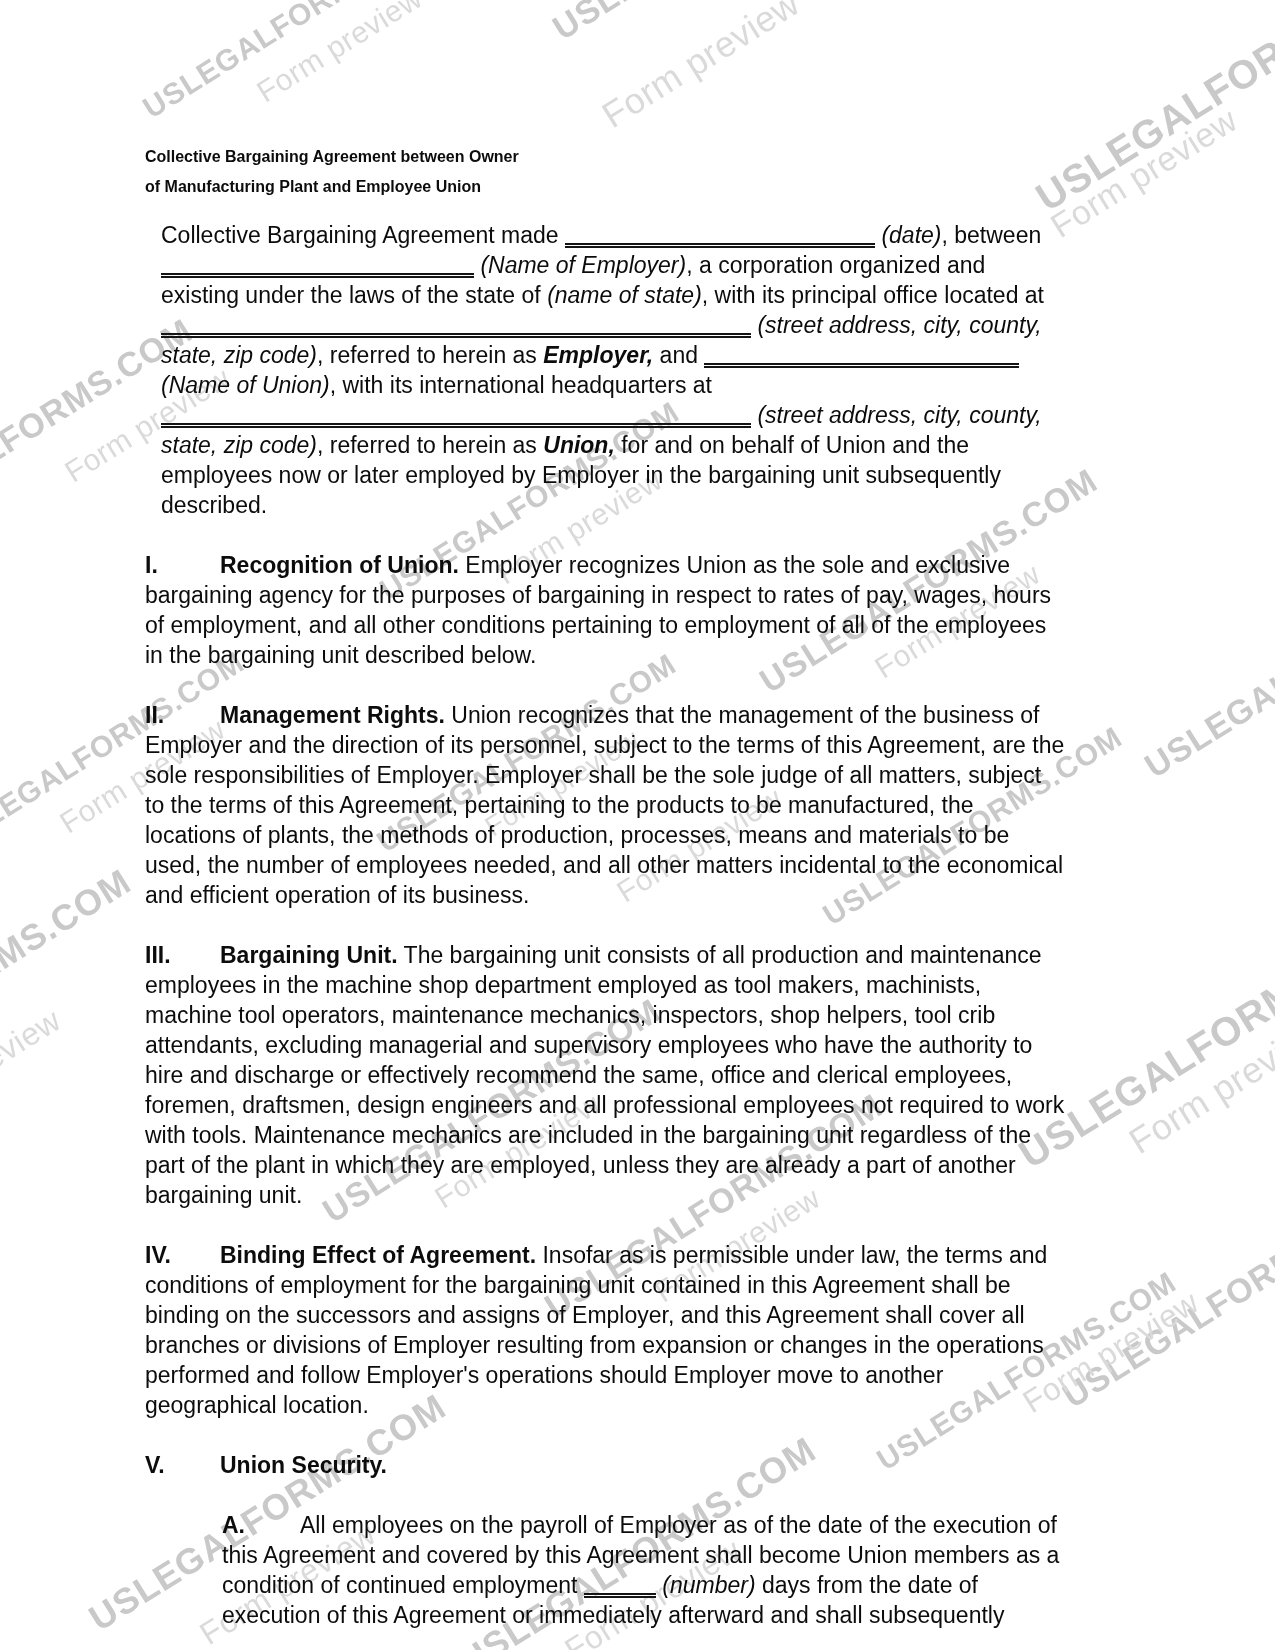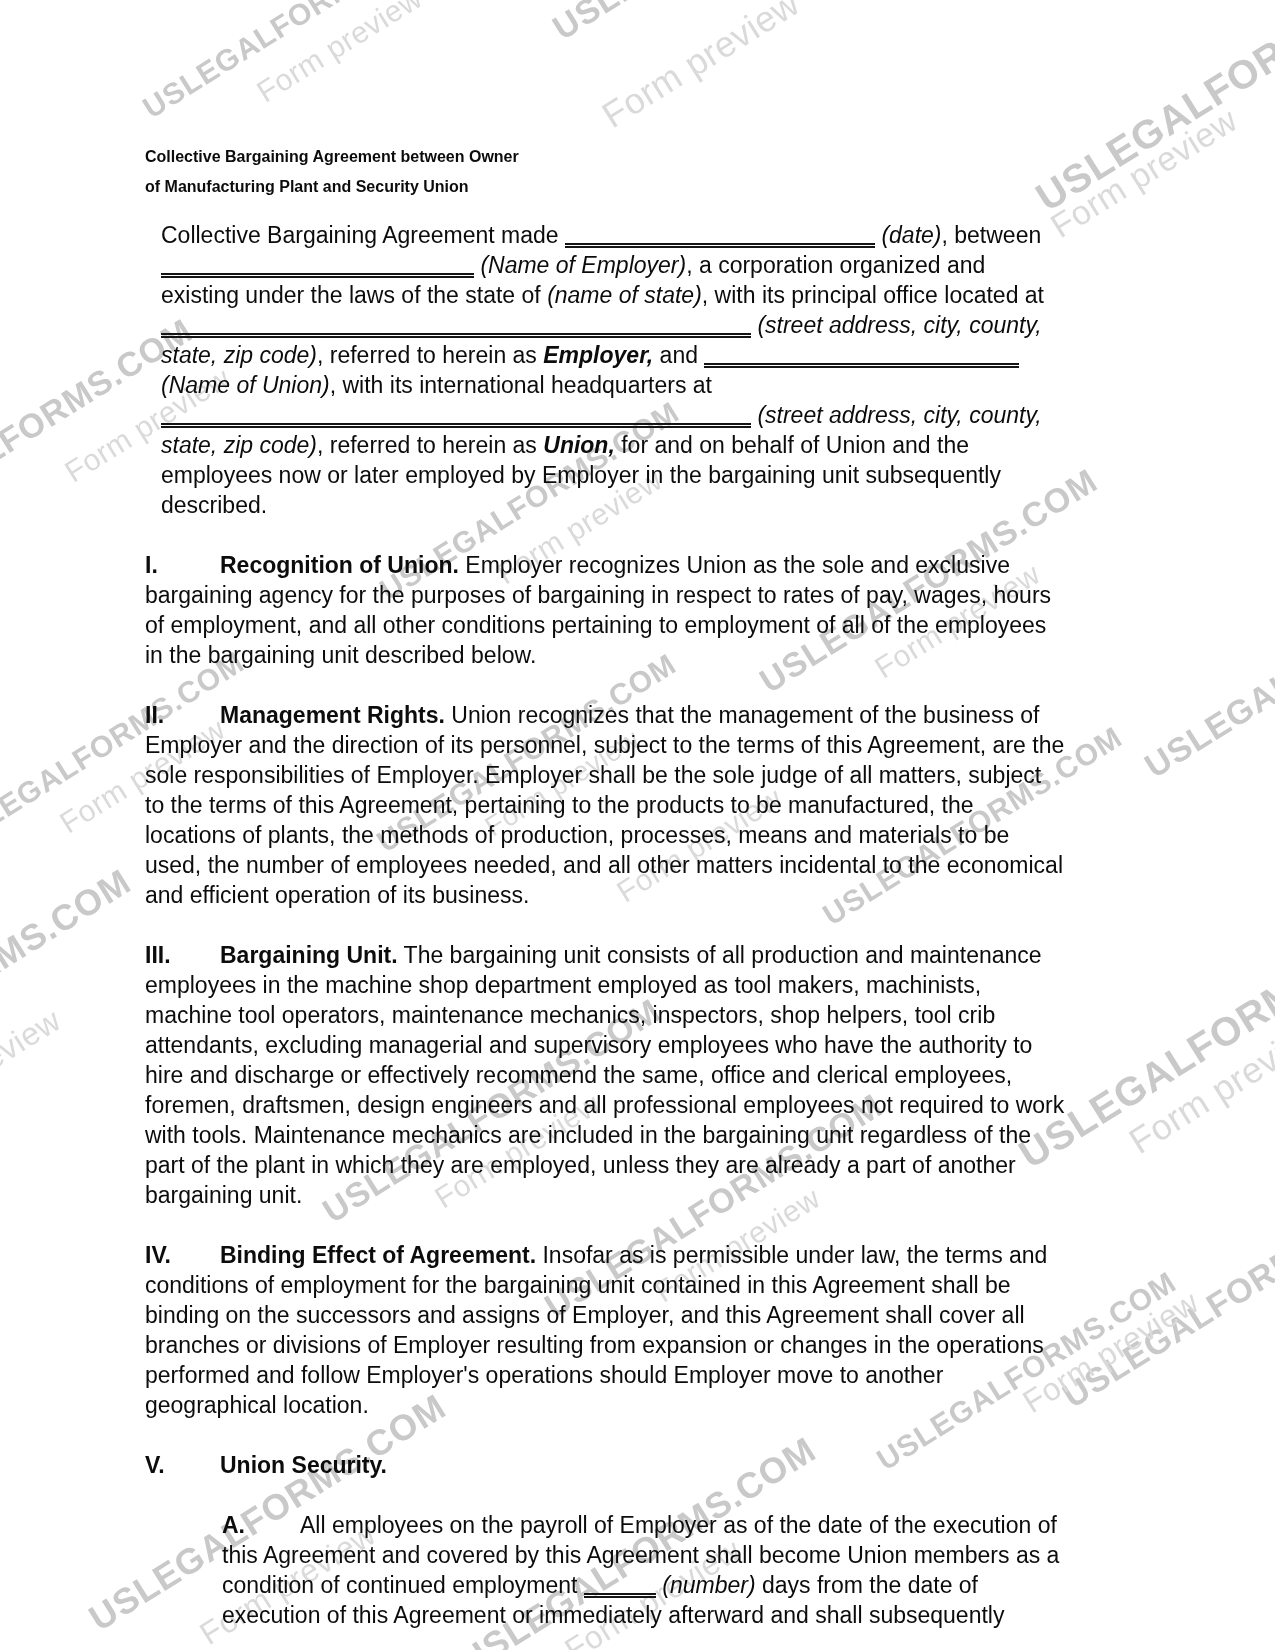--- a/index.html
+++ b/index.html
@@ -129,21 +129,21 @@
       <span class="wm wm-preview" style="left: 1018px; top: 1392px; font-size: 32px;">Form preview</span>
       <span class="wm wm-brand" style="left: 872px; top: 1450px; font-size: 30px;">USLEGALFORMS.COM</span>
       <span class="wm wm-brand" style="left: 85px; top: 1609px; font-size: 36px;">USLEGALFORMS.COM</span>
       <span class="wm wm-preview" style="left: 195px; top: 1624px; font-size: 32px;">Form preview</span>
       <span class="wm wm-brand" style="left: 455px; top: 1652px; font-size: 36px;">USLEGALFORMS.COM</span>
       <span class="wm wm-preview" style="left: 560px; top: 1640px; font-size: 32px;">Form preview</span>
     </div>
   <div class="content">
     <h1 class="doc-title">
       <span>Collective Bargaining Agreement between Owner</span><br>
-      <span>of Manufacturing Plant and Security Union</span>
+      <span>of Manufacturing Plant and Employee Union</span>
     </h1>
     <p class="intro" id="intro">Collective Bargaining Agreement made <span class="blank" style="width: 310px;"></span> <em>(date)</em>, between <span class="blank" style="width: 313px;"></span> <em>(Name of Employer)</em>, a corporation organized and existing under the laws of the state of <em>(name of state)</em>, with its principal office located at <span class="blank" style="width: 590px;"></span> <em>(street address, city, county, state, zip code)</em>, referred to herein as <strong class="bi">Employer,</strong> and <span class="blank" style="width: 315px;"></span> <em>(Name of Union)</em>, with its international headquarters at <span class="blank" style="width: 590px;"></span> <em>(street address, city, county, state, zip code)</em>, referred to herein as <strong class="bi">Union,</strong> for and on behalf of Union and the employees now or later employed by Employer in the bargaining unit subsequently described.</p>
     <div id="sections">
         <p class="section"><span class="num">I.</span><strong class="head">Recognition of Union.</strong> Employer recognizes Union as the sole and exclusive bargaining agency for the purposes of bargaining in respect to rates of pay, wages, hours of employment, and all other conditions pertaining to employment of all of the employees in the bargaining unit described below.</p>
         <p class="section"><span class="num">II.</span><strong class="head">Management Rights.</strong> Union recognizes that the management of the business of Employer and the direction of its personnel, subject to the terms of this Agreement, are the sole responsibilities of Employer. Employer shall be the sole judge of all matters, subject to the terms of this Agreement, pertaining to the products to be manufactured, the locations of plants, the methods of production, processes, means and materials to be used, the number of employees needed, and all other matters incidental to the economical and efficient operation of its business.</p>
         <p class="section"><span class="num">III.</span><strong class="head">Bargaining Unit.</strong> The bargaining unit consists of all production and maintenance employees in the machine shop department employed as tool makers, machinists, machine tool operators, maintenance mechanics, inspectors, shop helpers, tool crib attendants, excluding managerial and supervisory employees who have the authority to hire and discharge or effectively recommend the same, office and clerical employees, foremen, draftsmen, design engineers and all professional employees not required to work with tools. Maintenance mechanics are included in the bargaining unit regardless of the part of the plant in which they are employed, unless they are already a part of another bargaining unit.</p>
         <p class="section"><span class="num">IV.</span><strong class="head">Binding Effect of Agreement.</strong> Insofar as is permissible under law, the terms and conditions of employment for the bargaining unit contained in this Agreement shall be binding on the successors and assigns of Employer, and this Agreement shall cover all branches or divisions of Employer resulting from expansion or changes in the operations performed and follow Employer's operations should Employer move to another geographical location.</p>
         <p class="section"><span class="num">V.</span><strong class="head">Union Security.</strong></p>
         <p class="sub"><strong class="sublabel">A.</strong>All employees on the payroll of Employer as of the date of the execution of this Agreement and covered by this Agreement shall become Union members as a condition of continued employment <span class="blank" style="width: 72px;"></span> <em>(number)</em> days from the date of execution of this Agreement or immediately afterward and shall subsequently</p>
       </div>

